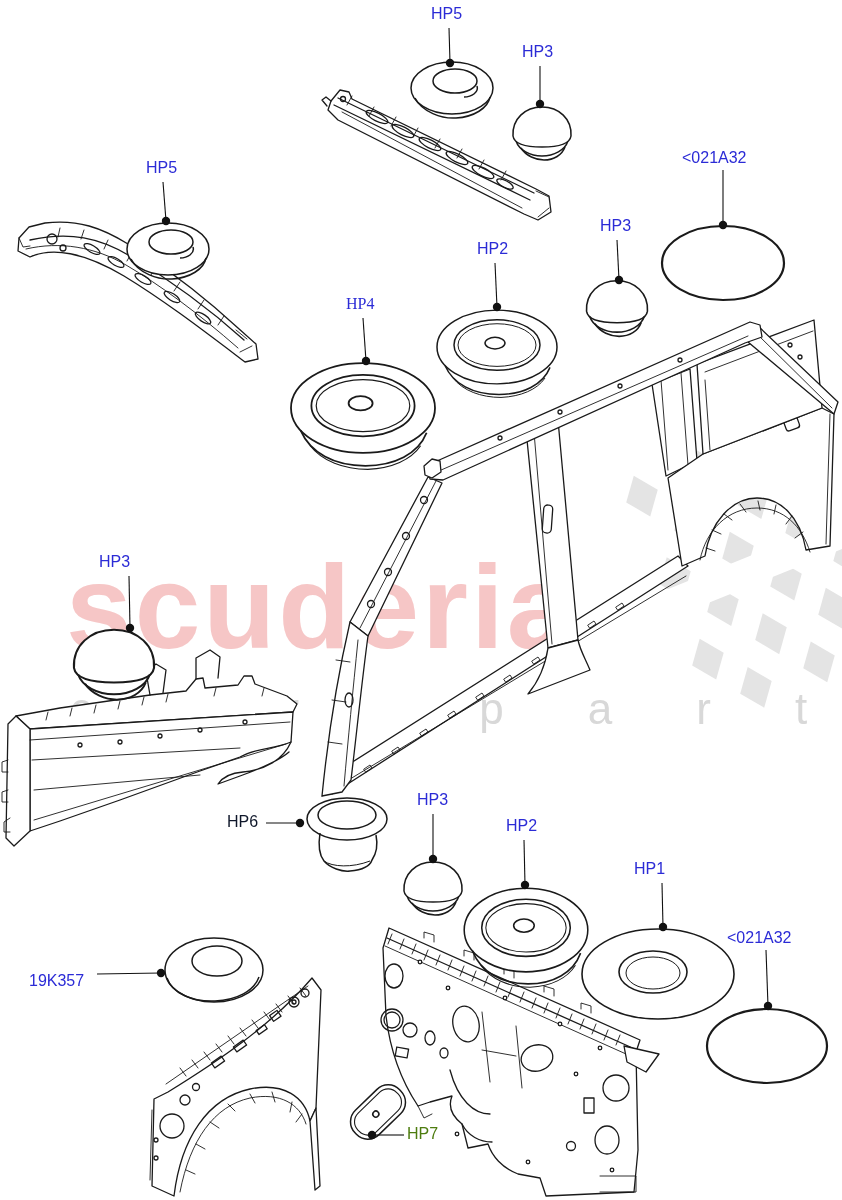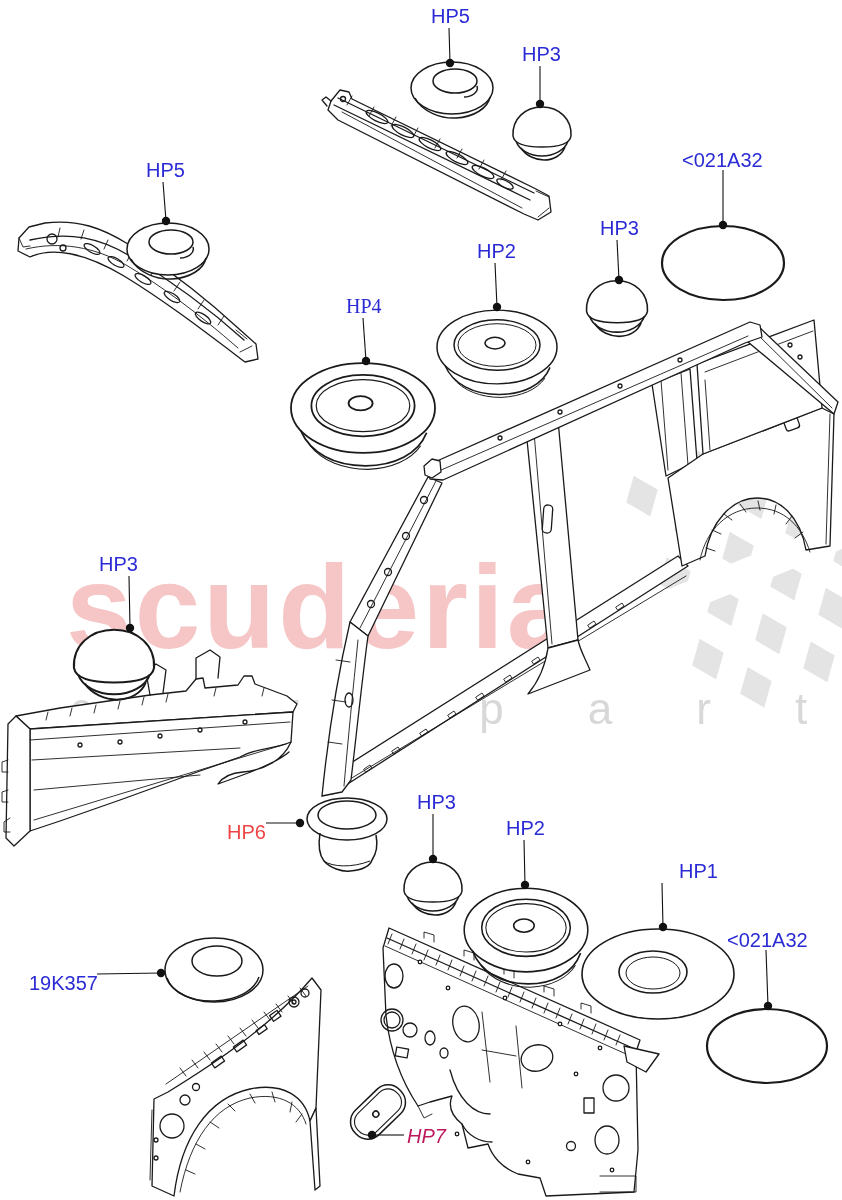--- a/index.html
+++ b/index.html
@@ -6,21 +6,21 @@
   #canvas{
     position:relative;
     width:842px;height:1200px;
     background:#ffffff;
     overflow:hidden;
     font-family:"Liberation Sans", sans-serif;
   }
   #art{position:absolute;left:0;top:0;}
   .callout-label{
     position:absolute;
-    font-size:20px;
+    font-size:16px;
     line-height:1.05;
     white-space:nowrap;
     cursor:pointer;
   }
   #wm-brand{
     font-family:"Liberation Sans", sans-serif;
     font-weight:bold;
   }
   #wm-sub{
     font-family:"Liberation Sans", sans-serif;
@@ -323,22 +323,22 @@
 
 <div id="labels">
       <div class="callout-label" style="left: 431px; top: 6px; color: rgb(43, 43, 214);">HP5</div>
       <div class="callout-label" style="left: 522px; top: 44px; color: rgb(43, 43, 214);">HP3</div>
       <div class="callout-label" style="left: 682px; top: 150px; color: rgb(43, 43, 214);">&lt;021A32</div>
       <div class="callout-label" style="left: 146px; top: 160px; color: rgb(43, 43, 214);">HP5</div>
       <div class="callout-label" style="left: 346px; top: 296px; color: rgb(43, 43, 214); font-family: Liberation Serif, serif;">HP4</div>
       <div class="callout-label" style="left: 477px; top: 241px; color: rgb(43, 43, 214);">HP2</div>
       <div class="callout-label" style="left: 600px; top: 218px; color: rgb(43, 43, 214);">HP3</div>
       <div class="callout-label" style="left: 99px; top: 554px; color: rgb(43, 43, 214);">HP3</div>
-      <div class="callout-label" style="left: 227px; top: 814px; color: #ef4444; margin-top: 8px;">HP6</div>
+      <div class="callout-label" style="left: 227px; top: 814px; color: #0f172a;">HP6</div>
       <div class="callout-label" style="left: 417px; top: 792px; color: rgb(43, 43, 214);">HP3</div>
       <div class="callout-label" style="left: 506px; top: 818px; color: rgb(43, 43, 214);">HP2</div>
-      <div class="callout-label" style="left: 679px; top: 861px; color: rgb(43, 43, 214);">HP1</div>
+      <div class="callout-label" style="left: 634px; top: 861px; color: rgb(43, 43, 214);">HP1</div>
       <div class="callout-label" style="left: 727px; top: 930px; color: rgb(43, 43, 214);">&lt;021A32</div>
       <div class="callout-label" style="left: 29px; top: 965px; color: rgb(43, 43, 214); margin-top: 8px;">19K357</div>
-      <div class="callout-label" style="left: 407px; top: 1126px; color: #be185d; font-style: italic;">HP7</div>
+      <div class="callout-label" style="left: 407px; top: 1126px; color: #4d7c0f;">HP7</div>
     </div>
 
 </div>
 
 </body></html>

